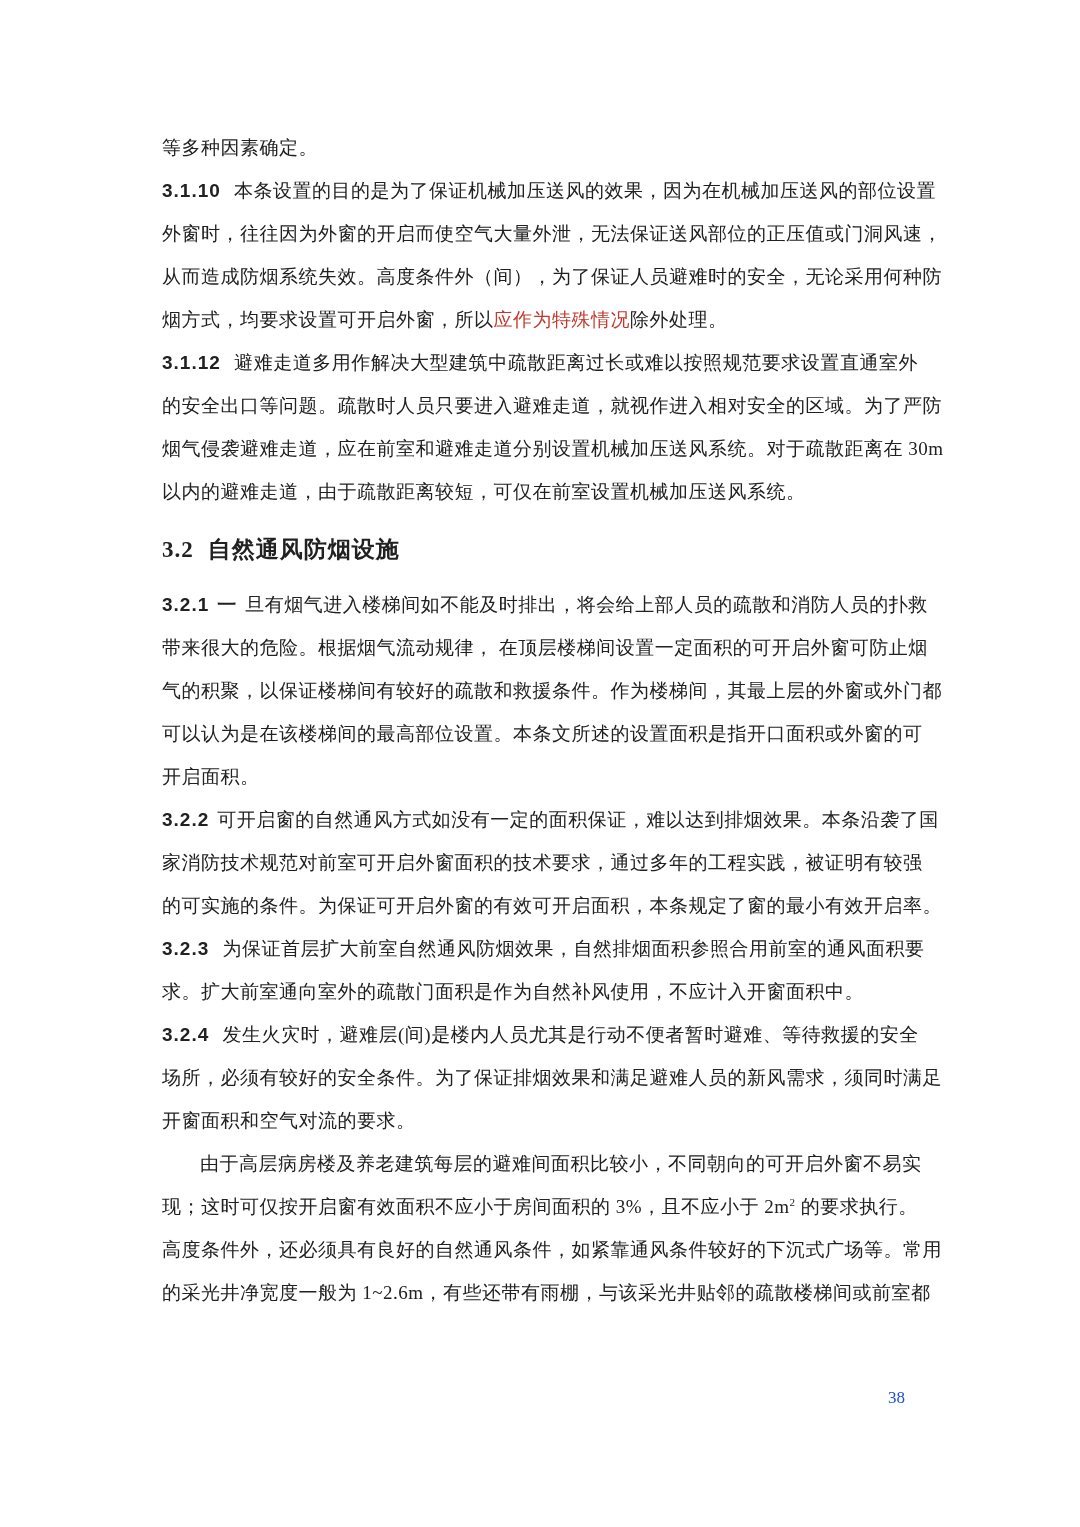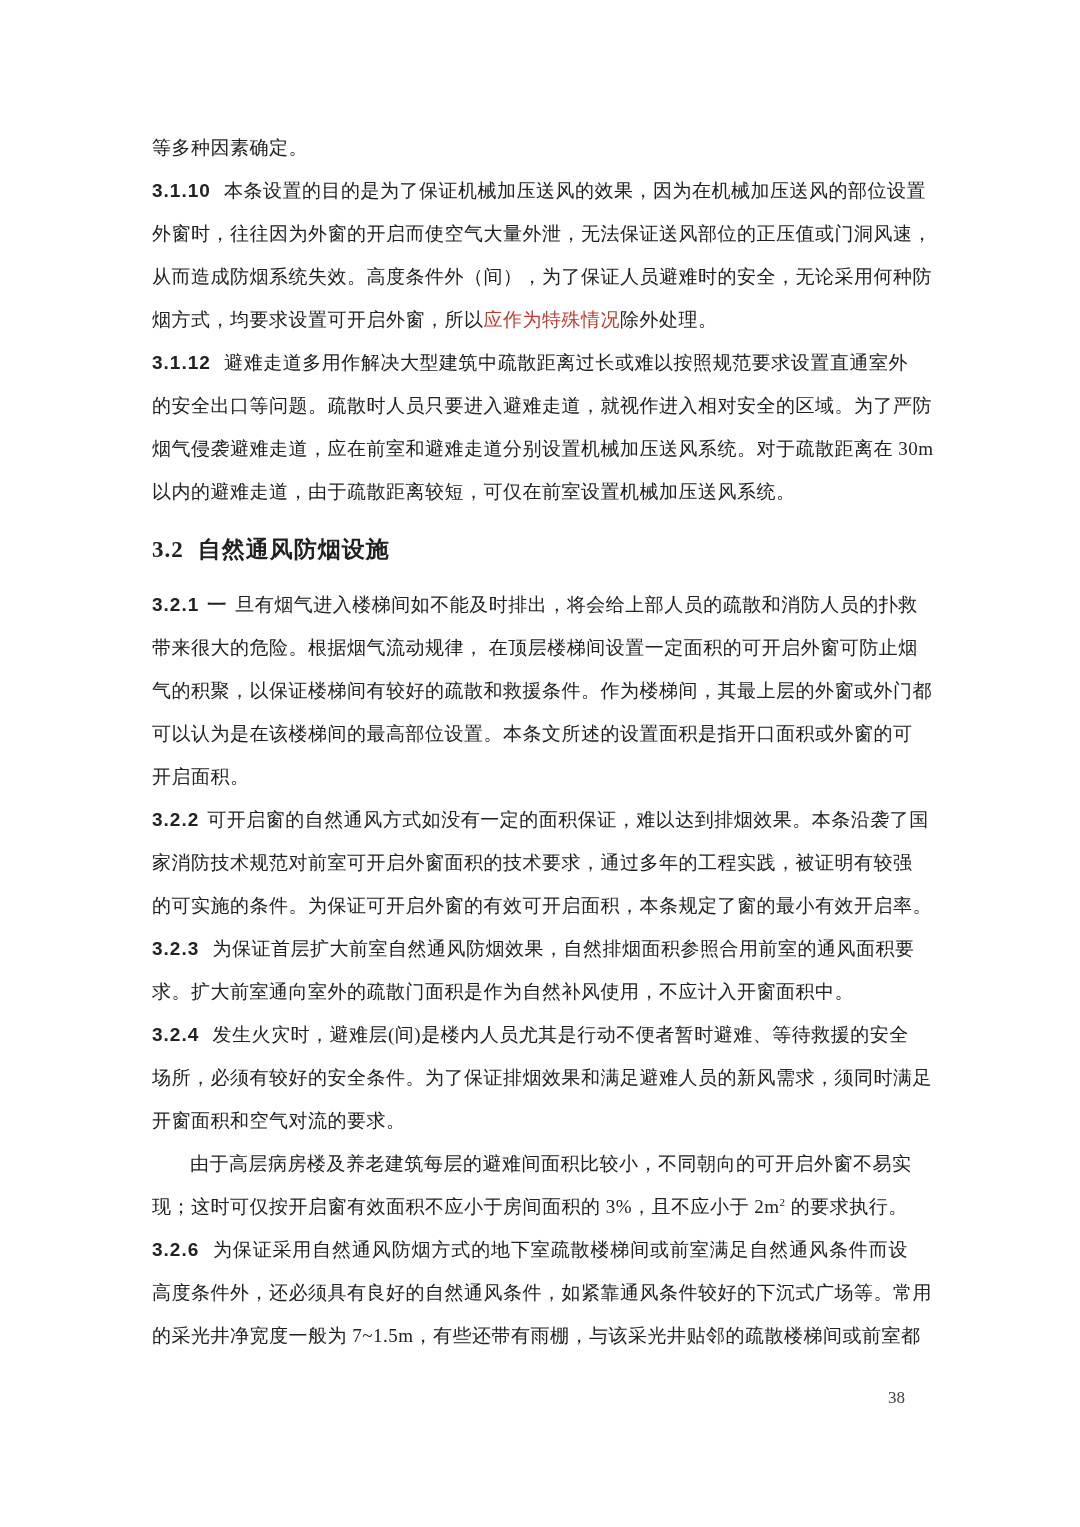--- a/index.html
+++ b/index.html
@@ -6,21 +6,21 @@
   body{
     width:1080px;height:1527px;
     background:#ffffff;
     font-family:"Liberation Serif","DejaVu Serif",serif;
     color:var(--ink,#212121);
     position:relative;
     overflow:hidden;
   }
   .doc-body{
     position:absolute;
-    left:152px;top:126px;
+    left:162px;top:126px;
     width:756px;
   }
   .line{
     font-size:19px;
     line-height:43px;
     height:43px;
     text-align:justify;
     text-align-last:justify;
     white-space:nowrap;
     letter-spacing:0.5px;
@@ -58,21 +58,21 @@
   }
   .heading .heading-number{
     font-family:"Liberation Serif","DejaVu Serif",serif;
     font-weight:bold;
     margin-right:14px;
   }
   .page-number{
     position:absolute;
     left:888px;top:1388px;
     font-size:17px;
-    color:#404040;
+    color:#1d4ed8;
     font-family:"Liberation Serif","DejaVu Serif",serif;
   }
 </style>
 </head>
 <body style="--red: #c23a2e; --ink: #212121; background: rgb(255, 255, 255);">
 
 <div class="doc-body">
     <div class="line last"><span>等多种因素确定。</span></div>
     <div class="line"><span class="b">3.1.10</span><span> 本条设置的目的是为了保证机械加压送风的效果，因为在机械加压送风的部位设置</span></div>
     <div class="line"><span>外窗时，往往因为外窗的开启而使空气大量外泄，无法保证送风部位的正压值或门洞风速，</span></div>
@@ -91,18 +91,17 @@
     <div class="line"><span class="b">3.2.2</span><span>可开启窗的自然通风方式如没有一定的面积保证，难以达到排烟效果。本条沿袭了国</span></div>
     <div class="line"><span>家消防技术规范对前室可开启外窗面积的技术要求，通过多年的工程实践，被证明有较强</span></div>
     <div class="line last"><span>的可实施的条件。为保证可开启外窗的有效可开启面积，本条规定了窗的最小有效开启率。</span></div>
     <div class="line"><span class="b">3.2.3</span><span> 为保证首层扩大前室自然通风防烟效果，自然排烟面积参照合用前室的通风面积要</span></div>
     <div class="line last"><span>求。扩大前室通向室外的疏散门面积是作为自然补风使用，不应计入开窗面积中。</span></div>
     <div class="line"><span class="b">3.2.4</span><span> 发生火灾时，避难层(间)是楼内人员尤其是行动不便者暂时避难、等待救援的安全</span></div>
     <div class="line"><span>场所，必须有较好的安全条件。为了保证排烟效果和满足避难人员的新风需求，须同时满足</span></div>
     <div class="line last"><span>开窗面积和空气对流的要求。</span></div>
     <div class="line indent"><span>由于高层病房楼及养老建筑每层的避难间面积比较小，不同朝向的可开启外窗不易实</span></div>
     <div class="line last"><span>现；这时可仅按开启窗有效面积不应小于房间面积的 3%，且不应小于 2m</span><span class="sup">2</span><span> 的要求执行。</span></div>
-    <div class="line"><span class="b">3.2.6</span><span> 为保证采用自然通风防烟方式的地下室疏散楼梯间或前室满足自然通风条件而设</span></div>
     <div class="line"><span>高度条件外，还必须具有良好的自然通风条件，如紧靠通风条件较好的下沉式广场等。常用</span></div>
-    <div class="line"><span>的采光井净宽度一般为 7~1.5m，有些还带有雨棚，与该采光井贴邻的疏散楼梯间或前室都</span></div>
+    <div class="line"><span>的采光井净宽度一般为 1~2.6m，有些还带有雨棚，与该采光井贴邻的疏散楼梯间或前室都</span></div>
   </div>
 
 <div class="page-number">38</div>
 
 </body></html>

